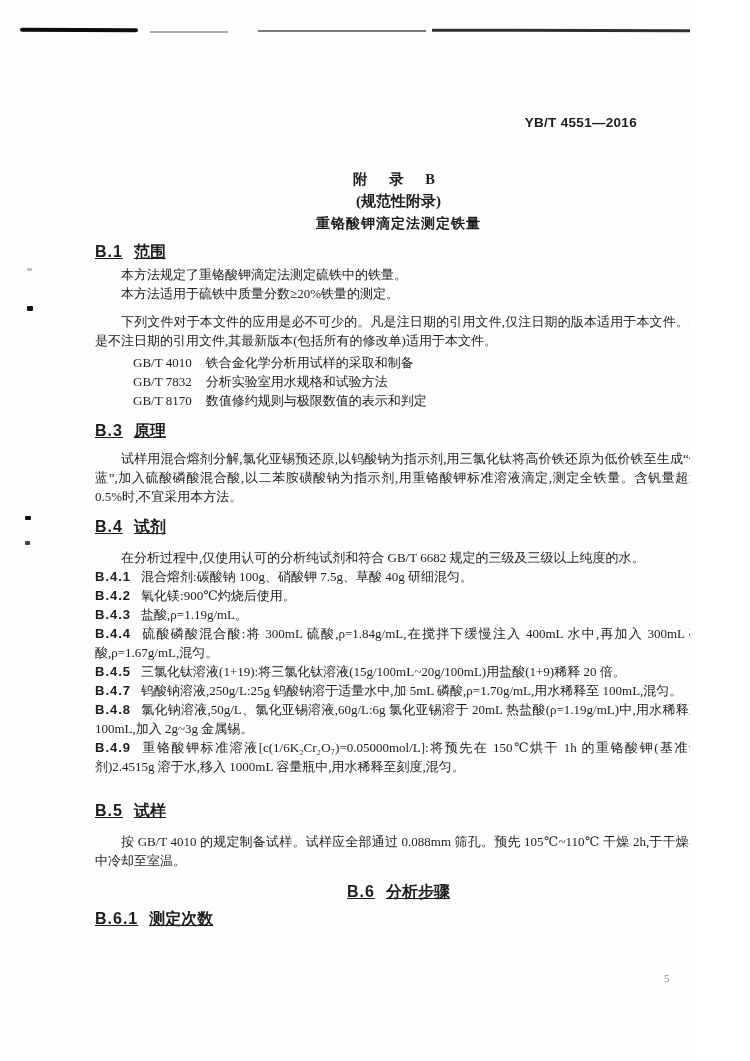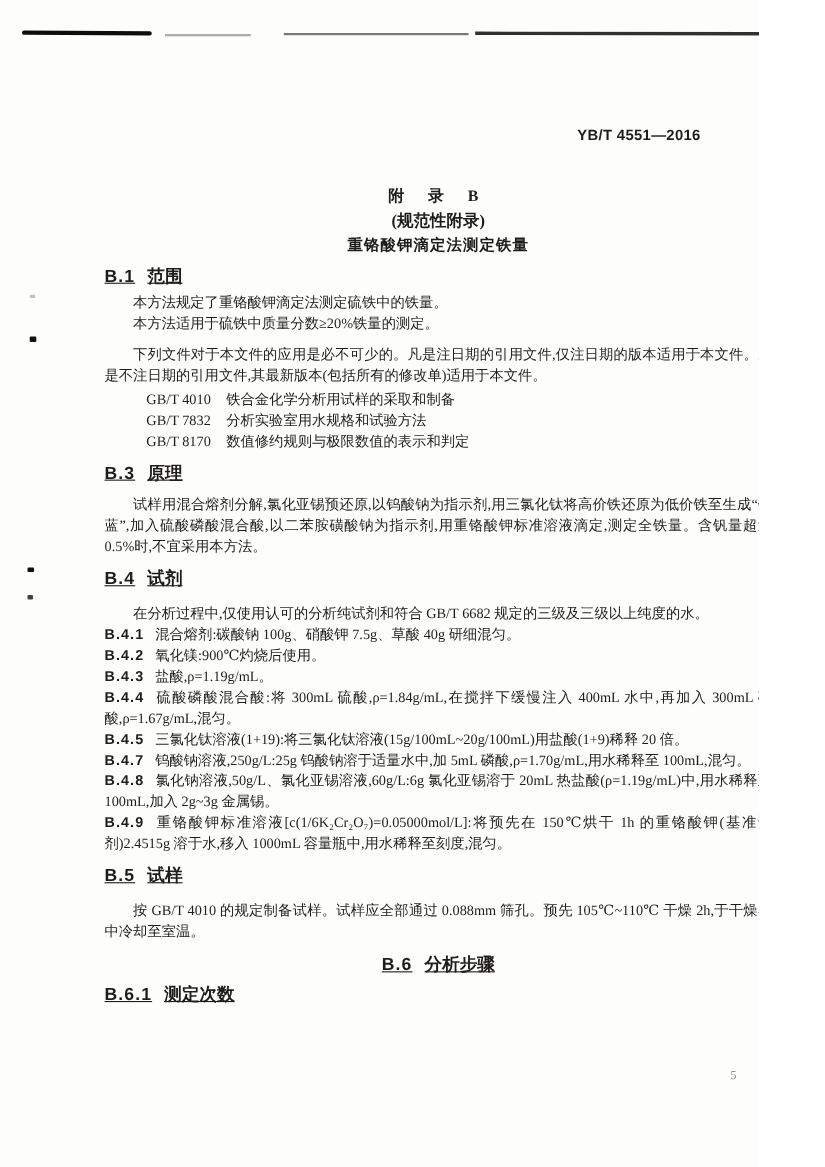--- a/index.html
+++ b/index.html
@@ -37,21 +37,21 @@
     font-size:13px; line-height:19px;
   }
   .t-center { text-align:center; font-family:Liberation Serif, serif; font-weight:700; }
   .t1 { margin-top:7px; font-size:14.5px; letter-spacing:9px; }
   .t2 { margin-top:3px; font-size:15px; }
   .t3 { margin-top:3px; font-size:14px; letter-spacing:1px; }
 
   .h { font-family:"Liberation Sans","DejaVu Sans",sans-serif; font-weight:700; font-size:16px;text-decoration:underline; }
   .h .num { margin-right:11px; letter-spacing:1px; }
   .h1 { margin-top:9px; }  .h2 { margin-top:7px; }  .h3 { margin-top:11px; }
-  .h4 { margin-top:11px; } .h5 { margin-top:11px; }  .h6 { margin-top:12px;text-align:center; }
+  .h4 { margin-top:11px; } .h5 { margin-top:25px; }  .h6 { margin-top:12px;text-align:center; }
   .h61 { margin-top:8px; }
 
   p.body { margin:0; text-indent:2em; text-align:justify; }
   p.m4 { margin-top:4px; } p.m9 { margin-top:9px; } p.m12 { margin-top:12px; }
 
   .ref { padding-left:38px; }
   .ref .code { margin-right:14px; }
   .refs { margin-top:3px; }
 
   .item { text-align:justify; }

